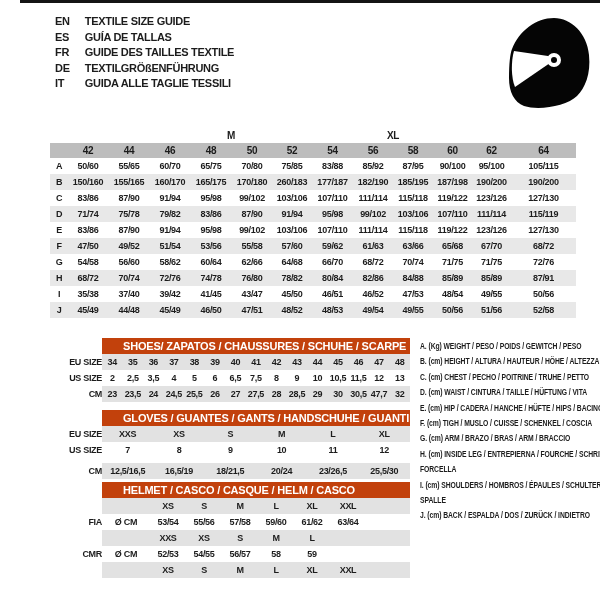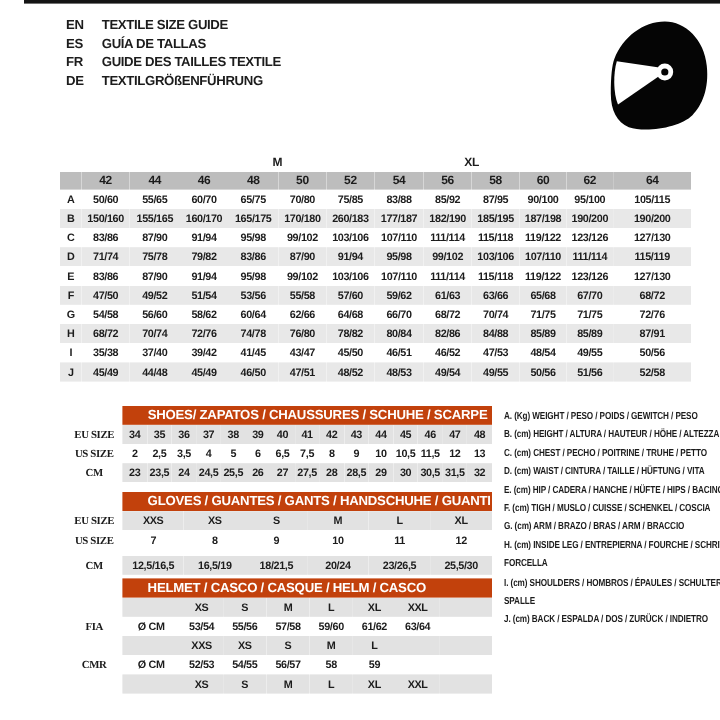--- a/index.html
+++ b/index.html
@@ -30,21 +30,21 @@
   .colhead td{background:#bdbdbd;font-size:10px;height:15px;}
   .main-table tr.alt td{background:#e8e8e8;}
   .main-table td.rowlabel{text-align:center;font-size:9px;}
 
   
   .sub-table{position:absolute;left:30px;width:360px;font-size:9px;letter-spacing:-0.3px;}
   .sub-table td{height:16px;}
   .sub-table .title{background:#c2410c;color:#ffffff;text-align:left;padding-left:21px;
     font-size:11px;height:15px;letter-spacing:-0.2px;}
   .sub-table tr.shaded td{background:#e2e2e2;}
-  .sub-table td.side-label{background:transparent !important;text-align:center;padding-left:5px;font-family:Liberation Serif, serif;}
+  .sub-table td.side-label{background:transparent !important;text-align:right;padding-left:5px;}
   .sub-table tr.gap td{height:5px;background:transparent !important;}
   .shoes{top:335px;}
   .gloves{top:407px;}
   .helmets{top:479px;}
 
   
   .legend{position:absolute;left:400px;top:336px;width:240px;font-size:8.5px;font-weight:bold;
     line-height:15.4px;letter-spacing:-0.1px;transform:scaleX(0.8);transform-origin:left top;}
   .legend-line{white-space:normal;}
 </style>
@@ -68,20 +68,24 @@
       <div class="lang-row">
         <span class="lang-code">FR</span>
         <span class="lang-text">GUIDE DES TAILLES TEXTILE</span>
       </div>
 
       <div class="lang-row">
         <span class="lang-code">DE</span>
         <span class="lang-text">TEXTILGRÖßENFÜHRUNG</span>
       </div>
 
+      <div class="lang-row">
+        <span class="lang-code">IT</span>
+        <span class="lang-text">GUIDA ALLE TAGLIE TESSILI</span>
+      </div>
     </div>
 
   <svg class="helmet" viewBox="0 0 86 96" aria-hidden="true">
     <path fill="#050505" d="M47,2 C64,2 80,17 82,39 C84,58 78,72 70,80 C60,90 32,95 17,90 C7,86 2,76 2,62 C2,48 3,38 5,33 C12,15 29,2 47,2 Z"></path>
     <path fill="#ffffff" d="M7,35 L41,40 C44,42 45,45 43,47 L8,71 C4,62 4,45 7,35 Z"></path>
     <circle cx="47" cy="44" r="7" fill="#ffffff"></circle>
     <circle cx="47" cy="44" r="3" fill="#050505"></circle>
   </svg>
 
   <table class="main-table">
@@ -337,21 +341,21 @@
           <td>24,5</td>
           <td>25,5</td>
           <td>26</td>
           <td>27</td>
           <td>27,5</td>
           <td>28</td>
           <td>28,5</td>
           <td>29</td>
           <td>30</td>
           <td>30,5</td>
-          <td>31,5</td>
+          <td>47,7</td>
           <td>32</td>
         </tr>
       </tbody>
   </table>
 
   <table class="sub-table gloves">
     <colgroup>
       <col style="width:52px">
       <col span="6" style="width:51.3px">
     </colgroup>

